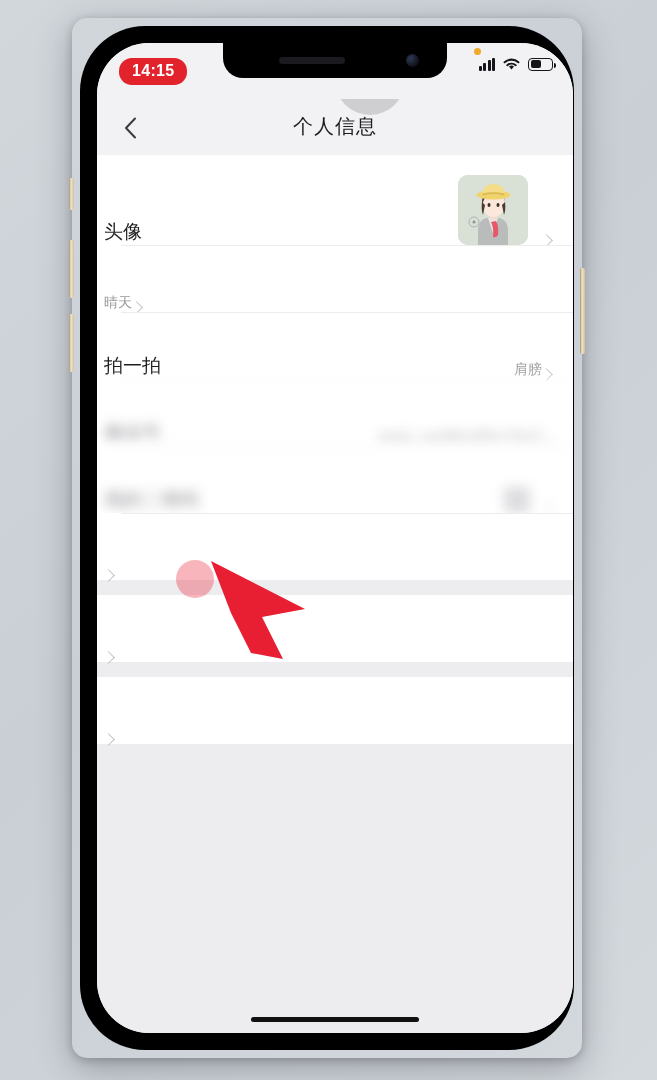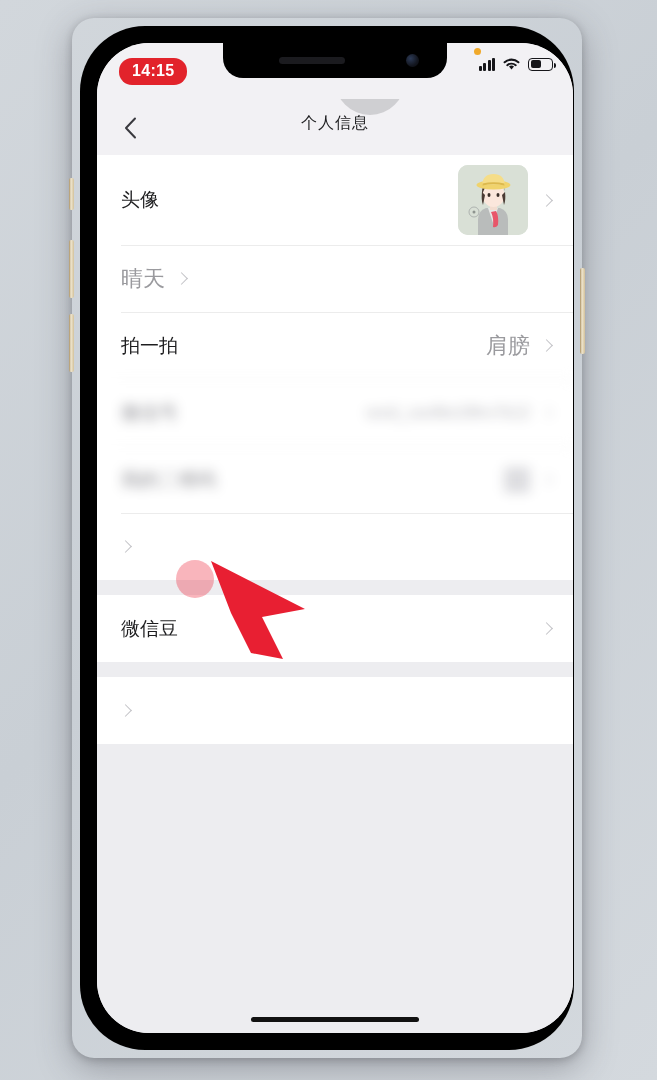--- a/index.html
+++ b/index.html
@@ -11,21 +11,21 @@
   body {
     background: linear-gradient(135deg, #d2d7dc 0%, #c9cfd5 45%, #d4d9de 100%);
     position: relative;
   }
 
   
   #phone {
     position: absolute;
     left: 72px; top: 18px;
     width: 510px; height: 1040px;
-    border-radius: 22px;
+    border-radius: 15px;
     background: linear-gradient(100deg,#b99f6e 0%,#e8dcc0 8%,#f3ead6 14%,#d8c7a0 24%,#c9b punched 30%,#cdb98f 40%,#e7dbbe 62%,#f2e9d4 74%,#cbb68d 88%,#b09668 100%);
     box-shadow: 0 10px 34px rgba(60,60,70,.38), 0 2px 8px rgba(0,0,0,.2);
   }
   #bezel {
     position: absolute;
     left: 8px; top: 8px;
     width: 494px; height: 1024px;
     border-radius: 65px;
     background: #000;
   }
@@ -116,21 +116,21 @@
   }
   #back-btn {
     position: absolute; left: 16px; top: 12px;
     width: 34px; height: 34px;
     display: flex; align-items: center; justify-content: center;
   }
   #back-btn svg { display: block; }
   #nav-title {
     position: absolute; left: 0; right: 0; top: 14px;
     text-align: center;
-    font-size: 16px; color: #1d1d1f; letter-spacing: 1px;
+    font-size: 20px; color: #1d1d1f; letter-spacing: 1px;
   }
   #touch-circle {
     position: absolute; left: 238px; top: 2px;
     width: 70px; height: 70px; border-radius: 50%;
     background: rgba(140,140,145,.34);
     z-index: 16;
   }
   #touch-circle::after {
     content:""; position:absolute; left:17px; top:17px;
     width:36px; height:36px; border-radius:50%;
@@ -139,35 +139,35 @@
 
   
   #content {
     position: absolute; top: 112px; left: 0; right: 0; bottom: 0;
     background: #ededf0;
   }
   .group { background: #ffffff; }
   .gap { height: 15px; background: #ededf0; }
   .row {
     position: relative;
-    display: flex; align-items: center;
+    display: flex; align-items: flex-end;
     height: 67px;
-    padding: 0 18px 0 24px;
+    padding: 0 18px 0 7px;
     background: #ffffff;
   }
   .row.tall { height: 90px; }
   .row + .row::before {
     content: ""; position: absolute; left: 24px; right: 0; top: 0;
     height: 1px; background: #ececec;
   }
   .row-label {
     font-size: 19px; color: #1d1d1f; flex: 1;
   }
   .row-value {
-    font-size: 22px; color: #9a9a9e; margin-right: 12px;
+    font-size: 14px; color: #9a9a9e; margin-right: 0;
   }
   .chev {
     width: 9px; height: 9px;
     border-top: 1.6px solid #c2c2c6;
     border-right: 1.6px solid #c2c2c6;
     transform: rotate(45deg);
     margin-right: 4px;
   }
   .row.blurred { filter: blur(6px); opacity: .85; }
   .row.blurred .row-label { color: #7a7a80; }
@@ -317,21 +317,20 @@
 
           <div class="row">
             <span class="chev"></span>
           </div>
         </div>
 
         <div class="gap"></div>
 
         <div class="group">
           <div class="row">
-            <span class="row-label">微信豆</span>
             <span class="chev"></span>
           </div>
         </div>
 
         <div class="gap"></div>
 
         <div class="group">
           <div class="row">
             <span class="chev"></span>
           </div>

